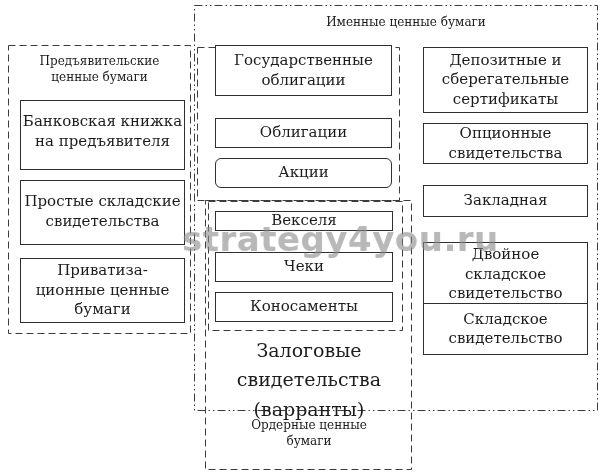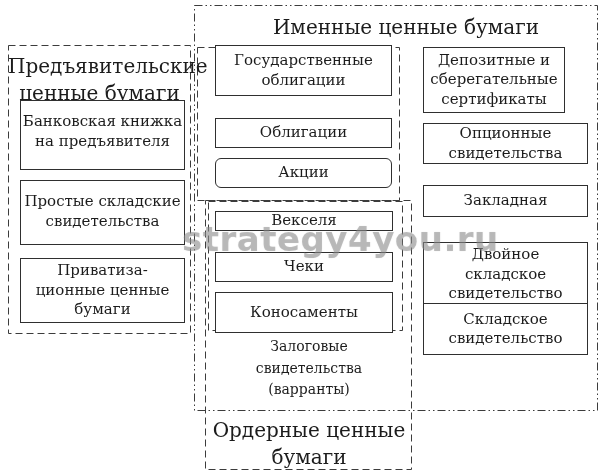--- a/index.html
+++ b/index.html
@@ -24,26 +24,26 @@
     font-size: 15px;
     line-height: 1.3;
     white-space: pre-line;
     box-sizing: border-box;
     z-index: 2;
   }
   .node.top-pad { align-items: flex-start; padding-top: 11px; }
   .glabel {
     position: absolute;
     text-align: center;
-    font-size: 20px;
+    font-size: 12px;
     line-height: 1.35;
     white-space: pre-line;
     z-index: 2;
   }
-  .warrants-label { font-size: 14px; line-height: 1.55; }
+  .warrants-label { font-size: 19px; line-height: 1.55; }
   .watermark {
     position: absolute;
     left: 182px;
     top: 219px;
     z-index: 5;
     font-family: "DejaVu Sans", "Liberation Sans", sans-serif;
     font-weight: bold;
     font-size: 34px;
     letter-spacing: 0.5px;
     color: rgba(128, 128, 128, 0.40);
@@ -89,23 +89,23 @@
 ционные ценные
 бумаги</div>
 
   <div class="node" style="left:215px; top:45px; width:177px; height:51px;">Государственные
 облигации</div>
   <div class="node" style="left:215px; top:118px; width:177px; height:30px;">Облигации</div>
   <div class="node" style="left:215px; top:158px; width:177px; height:30px;border-radius:6px;">Акции</div>
 
   <div class="node" style="left:215px; top:211px; width:178px; height:20px;">Векселя</div>
   <div class="node" style="left:215px; top:252px; width:178px; height:30px;">Чеки</div>
-  <div class="node" style="left:215px; top:292px; width:178px; height:41px;text-align:center;">Коносаменты</div>
+  <div class="node" style="left:215px; top:292px; width:178px; height:30px;text-align:center;">Коносаменты</div>
 
-  <div class="node" style="left:423px; top:47px; width:142px; height:66px;">Депозитные и
+  <div class="node" style="left:423px; top:47px; width:165px; height:66px;">Депозитные и
 сберегательные
 сертификаты</div>
   <div class="node" style="left:423px; top:123px; width:165px; height:41px;">Опционные
 свидетельства</div>
   <div class="node" style="left:423px; top:185px; width:165px; height:32px;">Закладная</div>
   <div class="node" style="left:423px; top:242px; width:165px; height:65px;">Двойное
 складское
 свидетельство</div>
   <div class="node" style="left:423px; top:303px; width:165px; height:52px;">Складское
 свидетельство</div>

